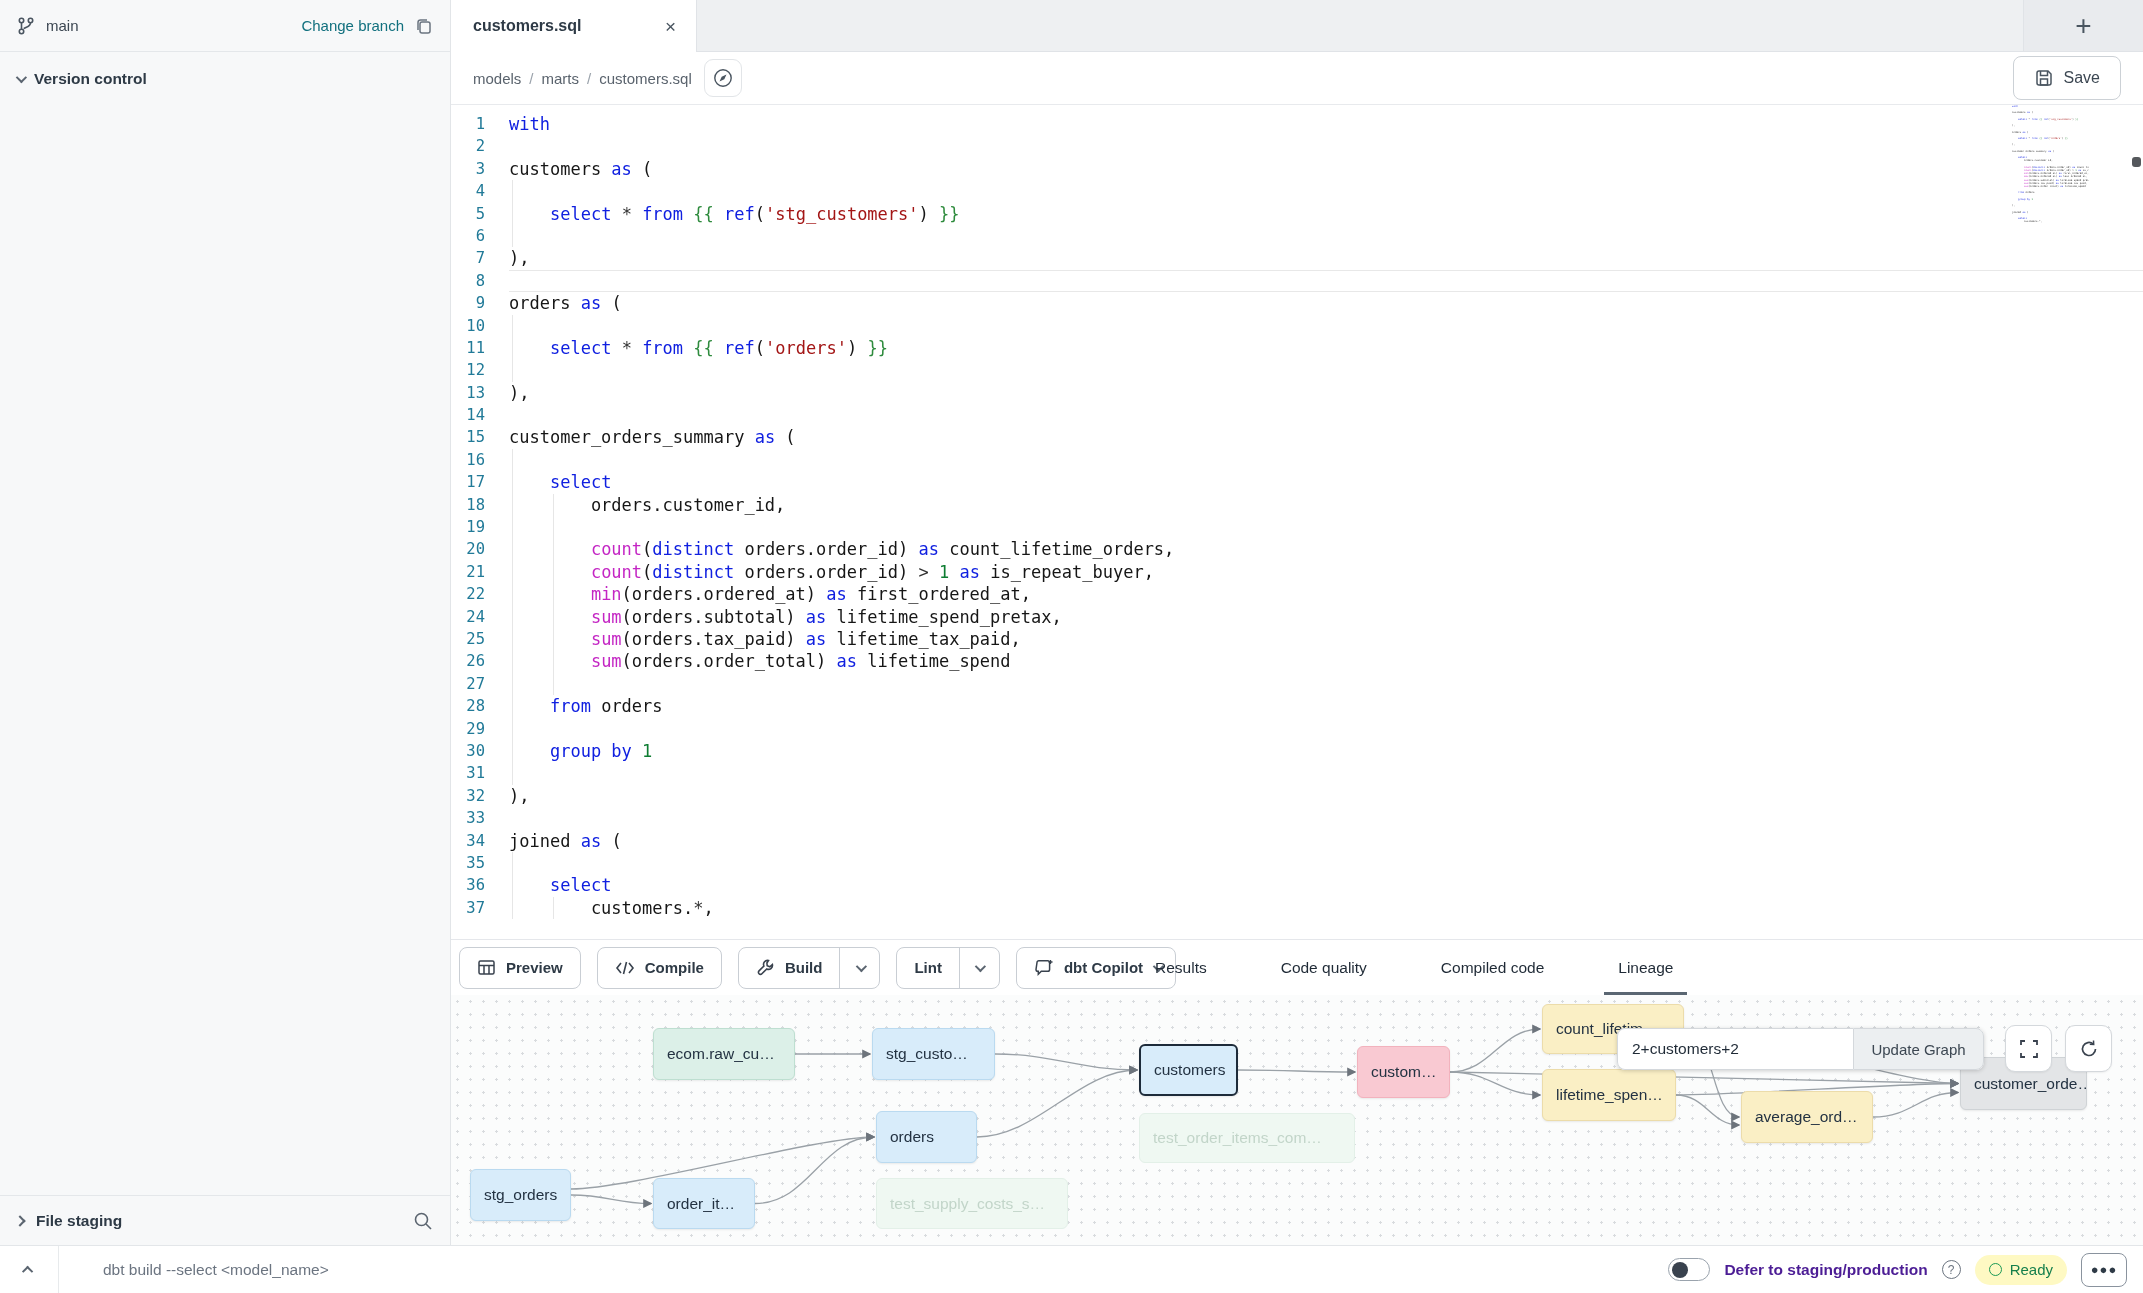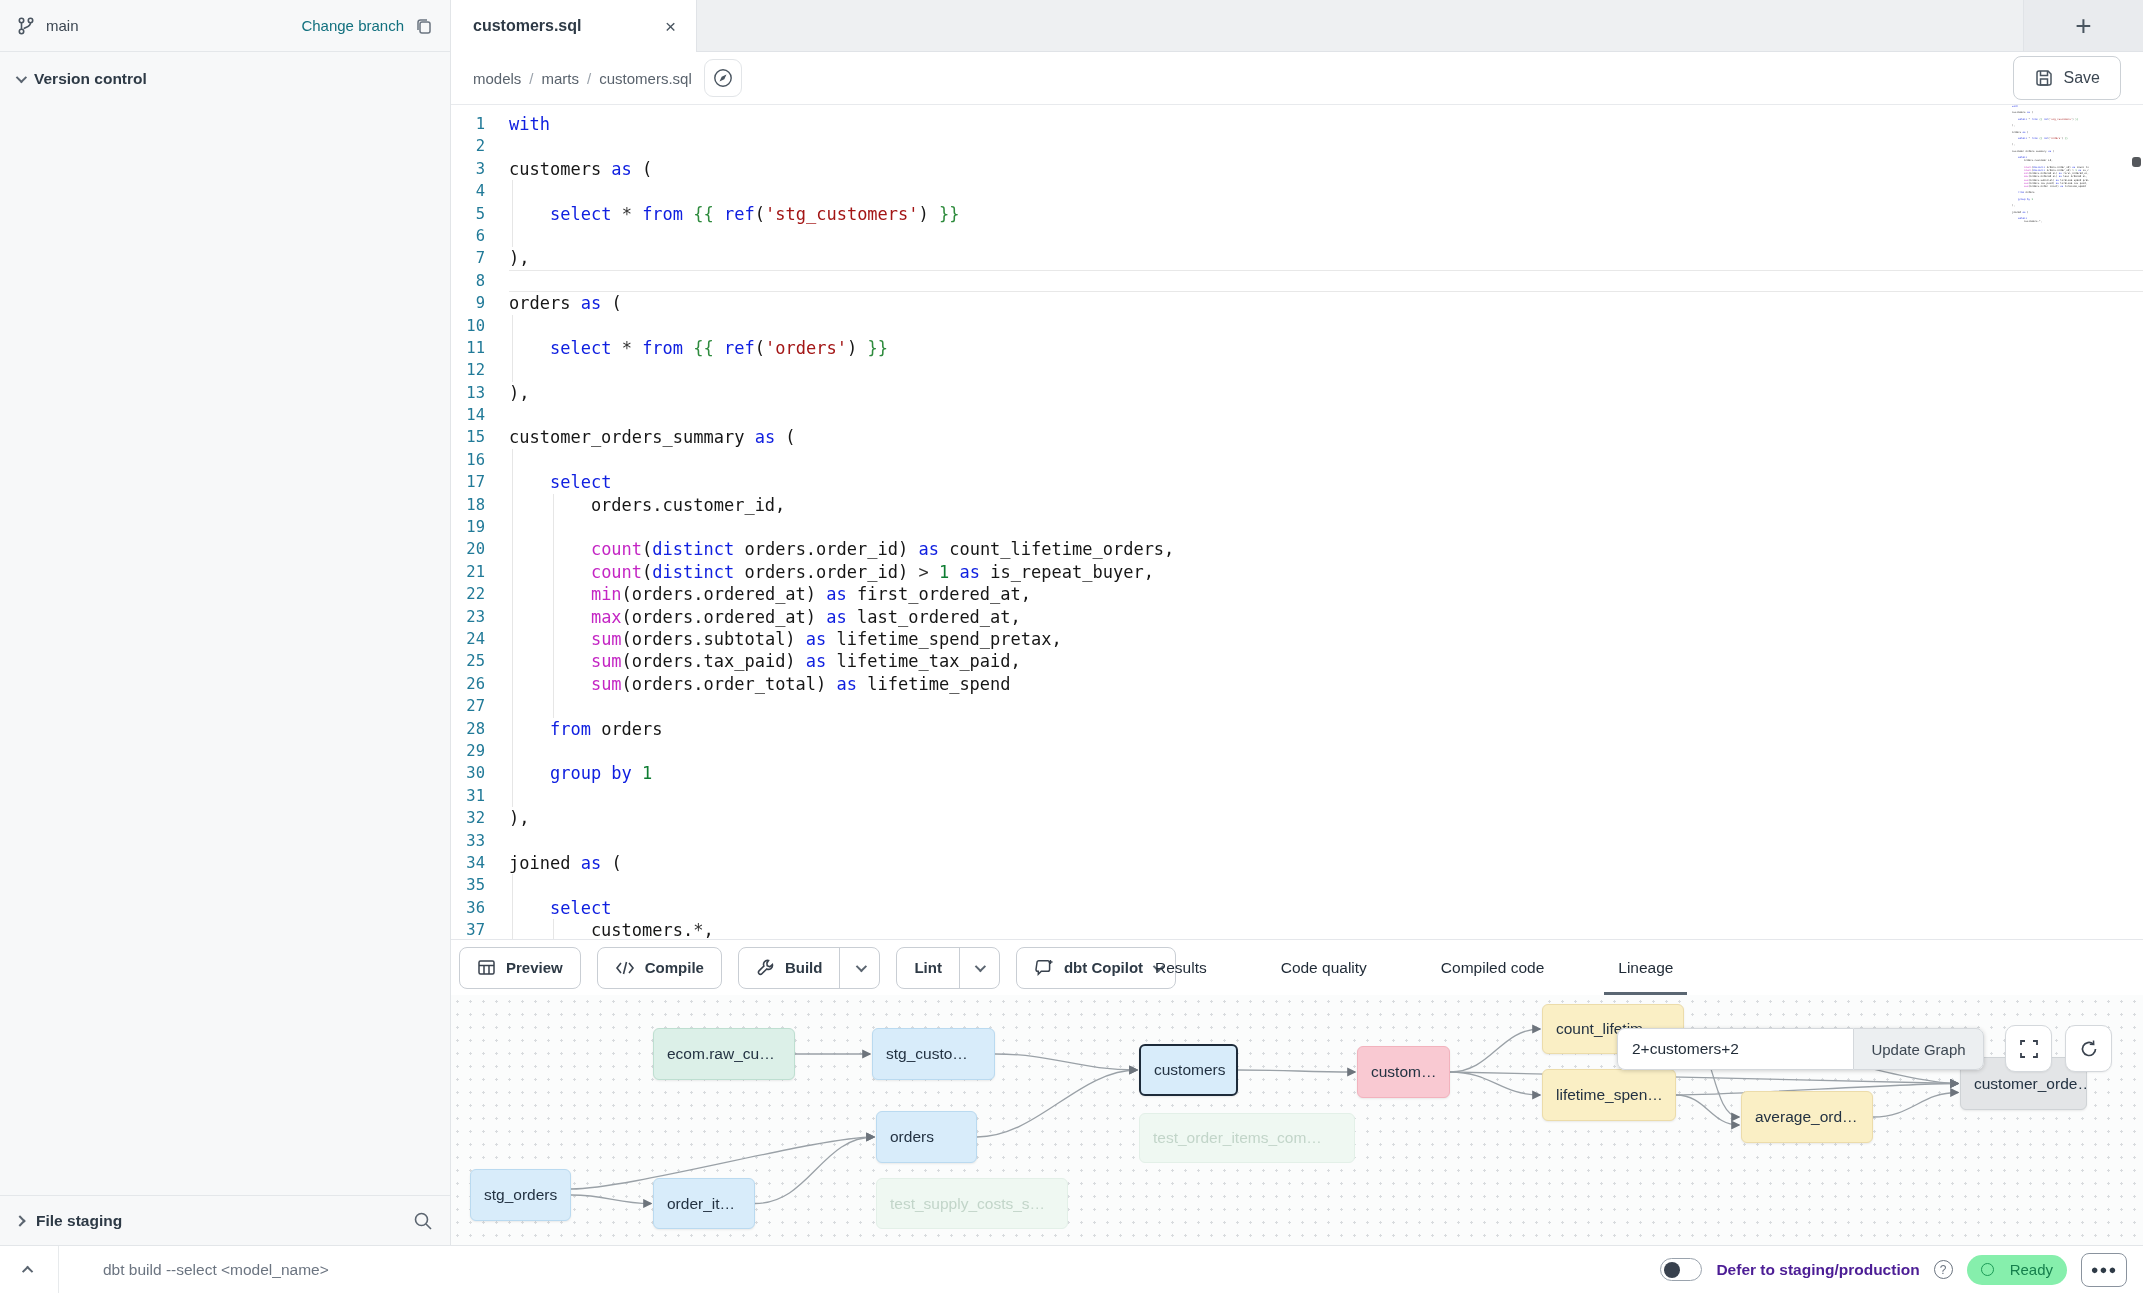--- a/index.html
+++ b/index.html
@@ -85,21 +85,21 @@
   .statusbar { height:48px; background:#fff; border-top:1px solid #e3e6e9; display:flex; align-items:center; }
   .sb-expand { width:58px; display:flex; align-items:center; justify-content:center; color:#5b6570; cursor:pointer; align-self:stretch; }
   .sb-div { width:1px; align-self:stretch; background:#e7eaec; }
   .cmd-input { flex:1; border:none; outline:none; font-size:15.5px; padding-left:44px; color:#3c4752; font-family:inherit; background:transparent; }
   .cmd-input::placeholder { color:#6b7480; opacity:1; }
   .sb-right { display:flex; align-items:center; gap:14px; padding-right:16px; }
   .toggle { width:42px; height:23px; border:1px solid #9aa3ad; border-radius:12px; background:#fff; position:relative; cursor:pointer; }
   .toggle .knob { position:absolute; left:3px; top:2.5px; width:16px; height:16px; border-radius:50%; background:#39424e; }
   .defer-label { font-weight:bold; font-size:15.5px; color:#4c1d95; }
   .help { width:19px; height:19px; border:1.4px solid #6b7480; border-radius:50%; color:#6b7480; font-size:12px; display:flex; align-items:center; justify-content:center; }
-  .ready-pill { height:30px; background:#86efac; border-radius:15px; display:flex; align-items:center; gap:16px; padding:0 14px; color:#157f4c; font-size:15px; }
+  .ready-pill { height:30px; background:#fef9c3; border-radius:15px; display:flex; align-items:center; gap:8px; padding:0 14px; color:#157f4c; font-size:15px; }
   .ring { width:13px; height:13px; border:1.6px solid #1c9a56; border-radius:50%; }
   .dots-btn { width:46px; height:34px; border:1px solid #8a939e; border-radius:8px; display:flex; align-items:center; justify-content:center; font-size:13px; letter-spacing:1px; color:#2e3a46; cursor:pointer; }
 
   .chev { display:inline-block; width:8px; height:8px; border-right:2px solid #5b6570; border-bottom:2px solid #5b6570; }
   .chev.down { transform:rotate(45deg) translateY(-2px); }
   .chev.right { transform:rotate(-45deg); }
   .chev.up { transform:rotate(-135deg) translateY(-2px); }
   svg.ic { display:block; }
 </style>
 </head>
@@ -191,21 +191,20 @@
             <div class="cl"><span class="num">13</span><div class="ct"><span class="tok p">),</span></div></div>
             <div class="cl"><span class="num">14</span><div class="ct"></div></div>
             <div class="cl"><span class="num">15</span><div class="ct"><span class="tok p">customer_orders_summary </span><span class="tok k">as</span><span class="tok p"> (</span></div></div>
             <div class="cl"><span class="num">16</span><div class="ct"><span class="guide" style="left: calc(0ch + 3px);"></span></div></div>
             <div class="cl"><span class="num">17</span><div class="ct"><span class="guide" style="left: calc(0ch + 3px);"></span><span class="tok p">    </span><span class="tok k">select</span></div></div>
             <div class="cl"><span class="num">18</span><div class="ct"><span class="guide" style="left: calc(0ch + 3px);"></span><span class="guide" style="left: calc(4ch + 3px);"></span><span class="tok p">        orders.customer_id,</span></div></div>
             <div class="cl"><span class="num">19</span><div class="ct"><span class="guide" style="left: calc(0ch + 3px);"></span><span class="guide" style="left: calc(4ch + 3px);"></span></div></div>
             <div class="cl"><span class="num">20</span><div class="ct"><span class="guide" style="left: calc(0ch + 3px);"></span><span class="guide" style="left: calc(4ch + 3px);"></span><span class="tok p">        </span><span class="tok f">count</span><span class="tok p">(</span><span class="tok k">distinct</span><span class="tok p"> orders.order_id) </span><span class="tok k">as</span><span class="tok p"> count_lifetime_orders,</span></div></div>
             <div class="cl"><span class="num">21</span><div class="ct"><span class="guide" style="left: calc(0ch + 3px);"></span><span class="guide" style="left: calc(4ch + 3px);"></span><span class="tok p">        </span><span class="tok f">count</span><span class="tok p">(</span><span class="tok k">distinct</span><span class="tok p"> orders.order_id) </span><span class="tok o">&gt; </span><span class="tok n">1</span><span class="tok p"> </span><span class="tok k">as</span><span class="tok p"> is_repeat_buyer,</span></div></div>
             <div class="cl"><span class="num">22</span><div class="ct"><span class="guide" style="left: calc(0ch + 3px);"></span><span class="guide" style="left: calc(4ch + 3px);"></span><span class="tok p">        </span><span class="tok f">min</span><span class="tok p">(orders.ordered_at) </span><span class="tok k">as</span><span class="tok p"> first_ordered_at,</span></div></div>
-            <div class="cl"><span class="num">23</span><div class="ct"><span class="guide" style="left: calc(0ch + 3px);"></span><span class="guide" style="left: calc(4ch + 3px);"></span><span class="tok p">        </span><span class="tok f">max</span><span class="tok p">(orders.ordered_at) </span><span class="tok k">as</span><span class="tok p"> last_ordered_at,</span></div></div>
             <div class="cl"><span class="num">24</span><div class="ct"><span class="guide" style="left: calc(0ch + 3px);"></span><span class="guide" style="left: calc(4ch + 3px);"></span><span class="tok p">        </span><span class="tok f">sum</span><span class="tok p">(orders.subtotal) </span><span class="tok k">as</span><span class="tok p"> lifetime_spend_pretax,</span></div></div>
             <div class="cl"><span class="num">25</span><div class="ct"><span class="guide" style="left: calc(0ch + 3px);"></span><span class="guide" style="left: calc(4ch + 3px);"></span><span class="tok p">        </span><span class="tok f">sum</span><span class="tok p">(orders.tax_paid) </span><span class="tok k">as</span><span class="tok p"> lifetime_tax_paid,</span></div></div>
             <div class="cl"><span class="num">26</span><div class="ct"><span class="guide" style="left: calc(0ch + 3px);"></span><span class="guide" style="left: calc(4ch + 3px);"></span><span class="tok p">        </span><span class="tok f">sum</span><span class="tok p">(orders.order_total) </span><span class="tok k">as</span><span class="tok p"> lifetime_spend</span></div></div>
             <div class="cl"><span class="num">27</span><div class="ct"><span class="guide" style="left: calc(0ch + 3px);"></span><span class="guide" style="left: calc(4ch + 3px);"></span></div></div>
             <div class="cl"><span class="num">28</span><div class="ct"><span class="guide" style="left: calc(0ch + 3px);"></span><span class="tok p">    </span><span class="tok k">from</span><span class="tok p"> orders</span></div></div>
             <div class="cl"><span class="num">29</span><div class="ct"><span class="guide" style="left: calc(0ch + 3px);"></span></div></div>
             <div class="cl"><span class="num">30</span><div class="ct"><span class="guide" style="left: calc(0ch + 3px);"></span><span class="tok p">    </span><span class="tok k">group by</span><span class="tok p"> </span><span class="tok n">1</span></div></div>
             <div class="cl"><span class="num">31</span><div class="ct"><span class="guide" style="left: calc(0ch + 3px);"></span></div></div>
             <div class="cl"><span class="num">32</span><div class="ct"><span class="tok p">),</span></div></div>
             <div class="cl"><span class="num">33</span><div class="ct"></div></div>

